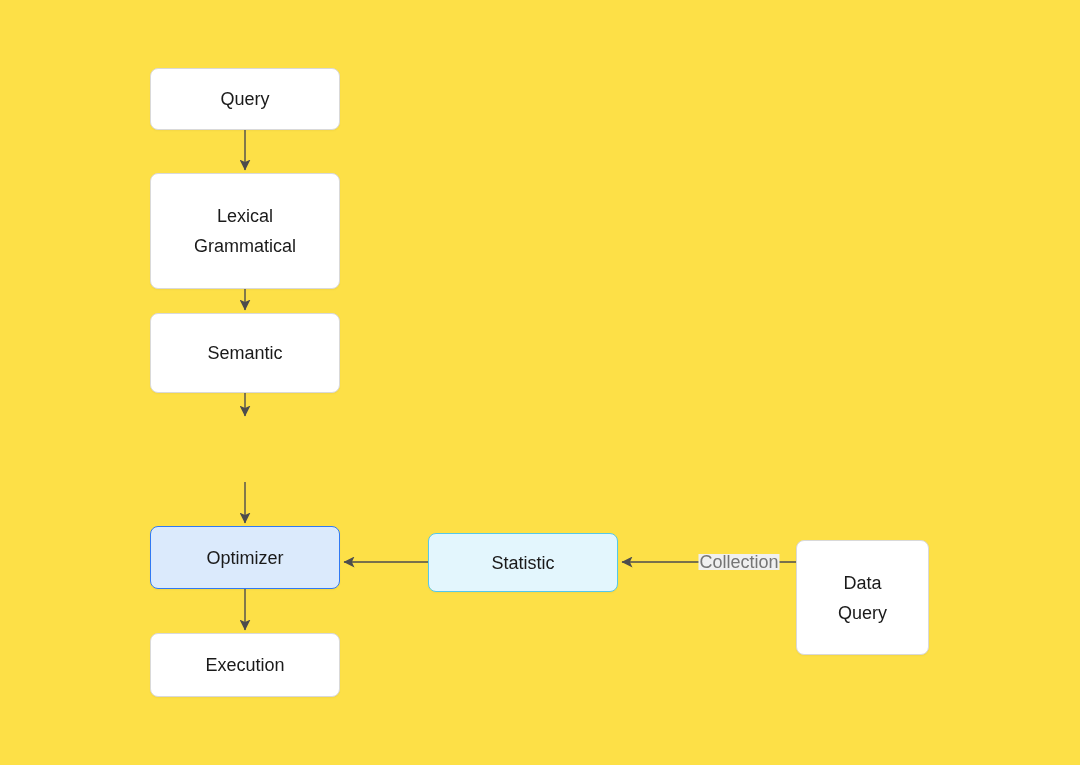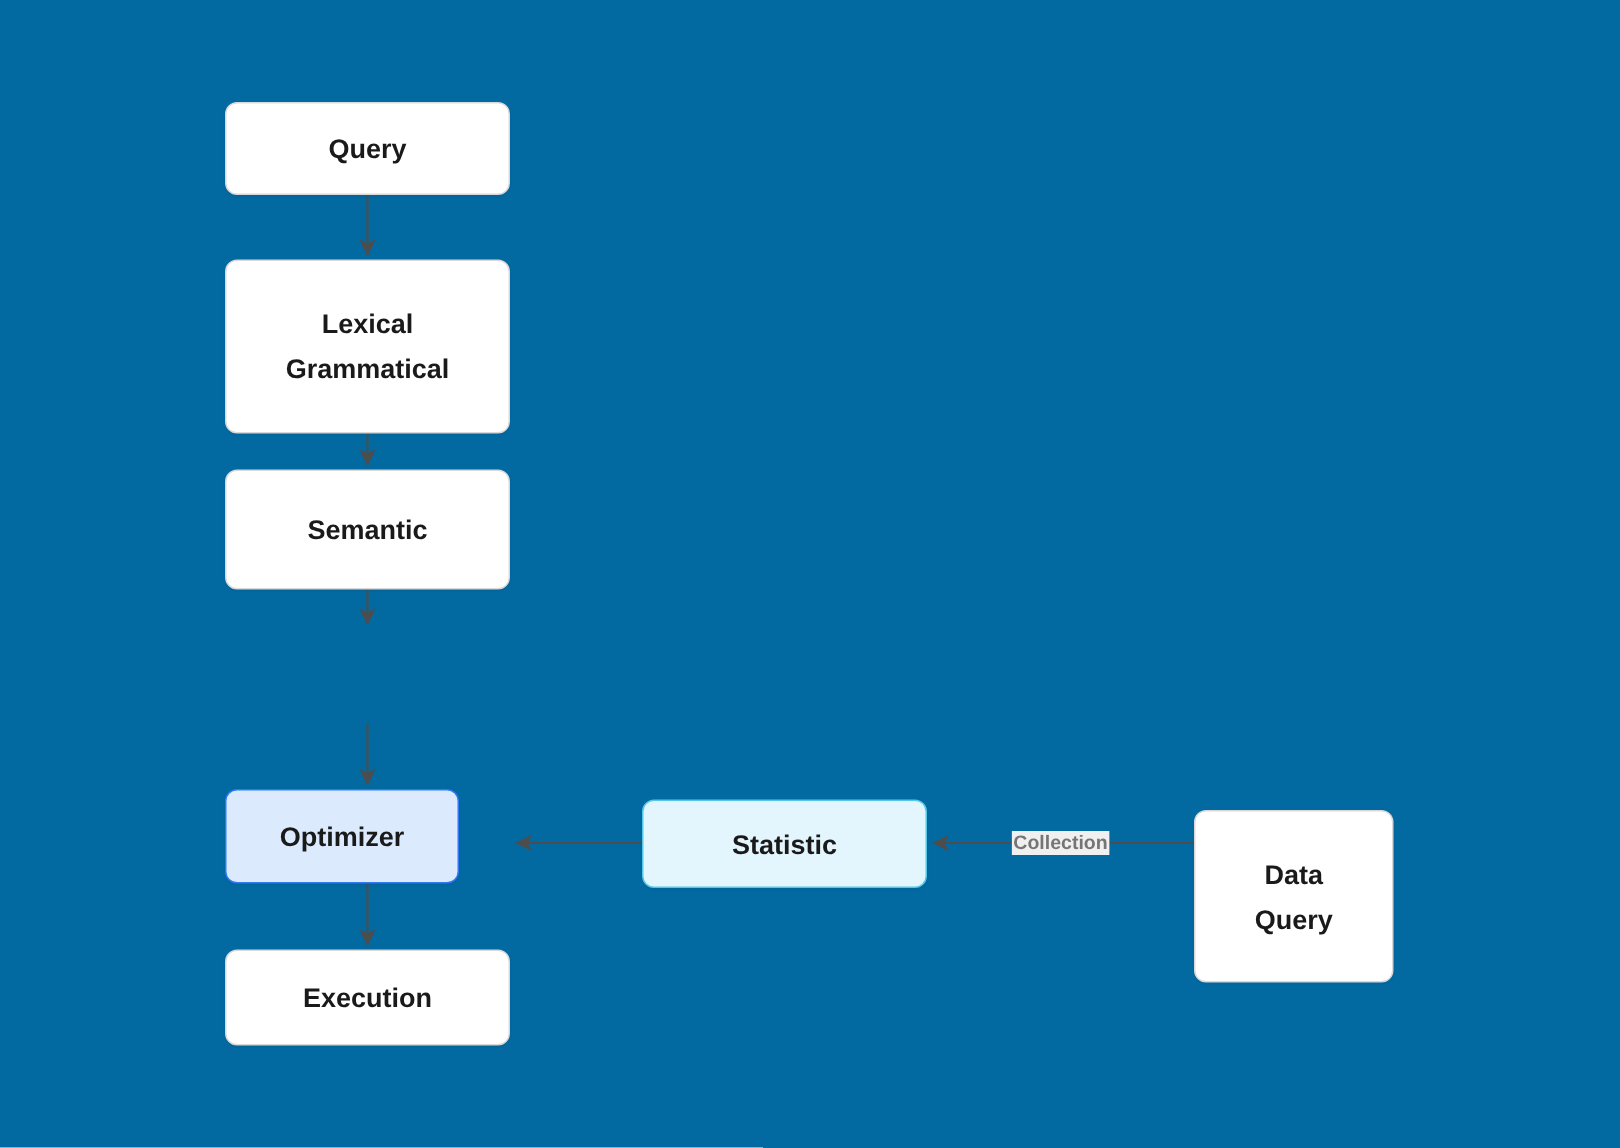--- a/index.html
+++ b/index.html
@@ -5,23 +5,22 @@
   html, body {
     margin: 0;
     padding: 0;
     background: #f0f0f0;
     font-family: "Liberation Sans", sans-serif;
   }
   .canvas {
     position: relative;
     width: 1080px;
     height: 765px;
-    background: #0369a1;
+    background: #fde047;
     overflow: hidden;
-    font-weight: bold;
   }
   .edges-layer {
     position: absolute;
     left: 0;
     top: 0;
     z-index: 1;
   }
   .node {
     position: absolute;
     box-sizing: border-box;
@@ -49,24 +48,25 @@
   .node--statistic {
     background: #e3f6fd;
     border: 1px solid #55c8e9;
   }
   .edge-label {
     position: absolute;
     z-index: 3;
     transform: translate(-50%, -50%);
     background: #f0f0f0;
     color: #757575;
-    font-size: 13px;
+    font-size: 18px;
     line-height: 16px;
     padding: 0 1px;
     white-space: nowrap;
+    margin-left: 32px;
   }
 </style>
 </head>
 <body>
 
 <div class="canvas">
 
   <svg class="edges-layer" width="1080" height="765" viewBox="0 0 1080 765">
     <defs>
       <marker id="arrowhead" markerUnits="userSpaceOnUse" markerWidth="12" markerHeight="11" refX="10.5" refY="5.5" orient="auto">
@@ -91,21 +91,21 @@
   <div class="node" style="left:150px; top:173px; width:190px; height:116px;">
     <span>Lexical</span>
     <span>Grammatical</span>
   </div>
 
   <div class="node" style="left:150px; top:313px; width:190px; height:80px;">
     <span>Semantic</span>
   </div>
 
 
-  <div class="node node--optimizer" style="left:150px; top:526px; width:156px; height:63px;">
+  <div class="node node--optimizer" style="left:150px; top:526px; width:190px; height:63px;">
     <span>Optimizer</span>
   </div>
 
   <div class="node node--statistic" style="left:428px; top:533px; width:190px; height:59px;">
     <span>Statistic</span>
   </div>
 
   <div class="node" style="left:150px; top:633px; width:190px; height:64px;">
     <span>Execution</span>
   </div>

